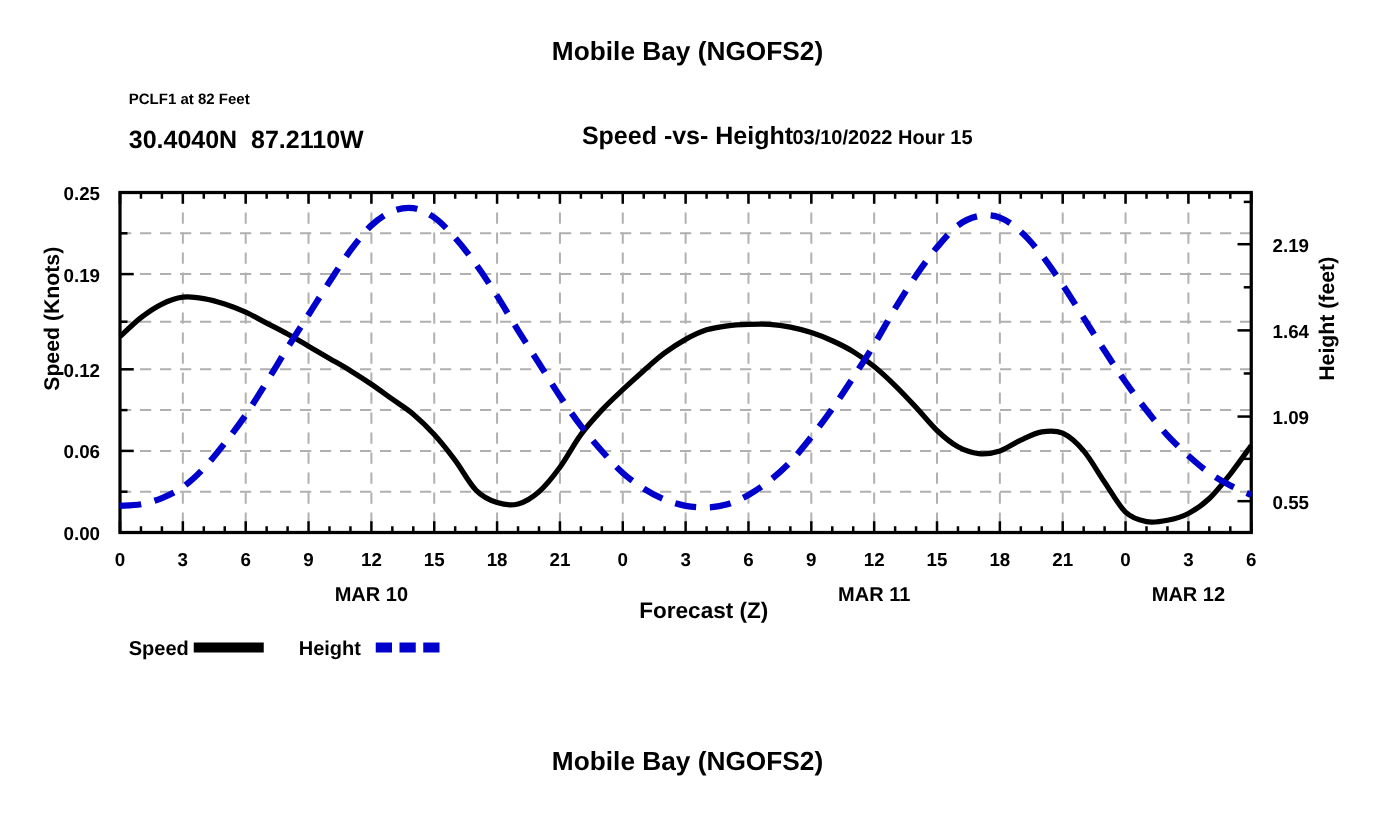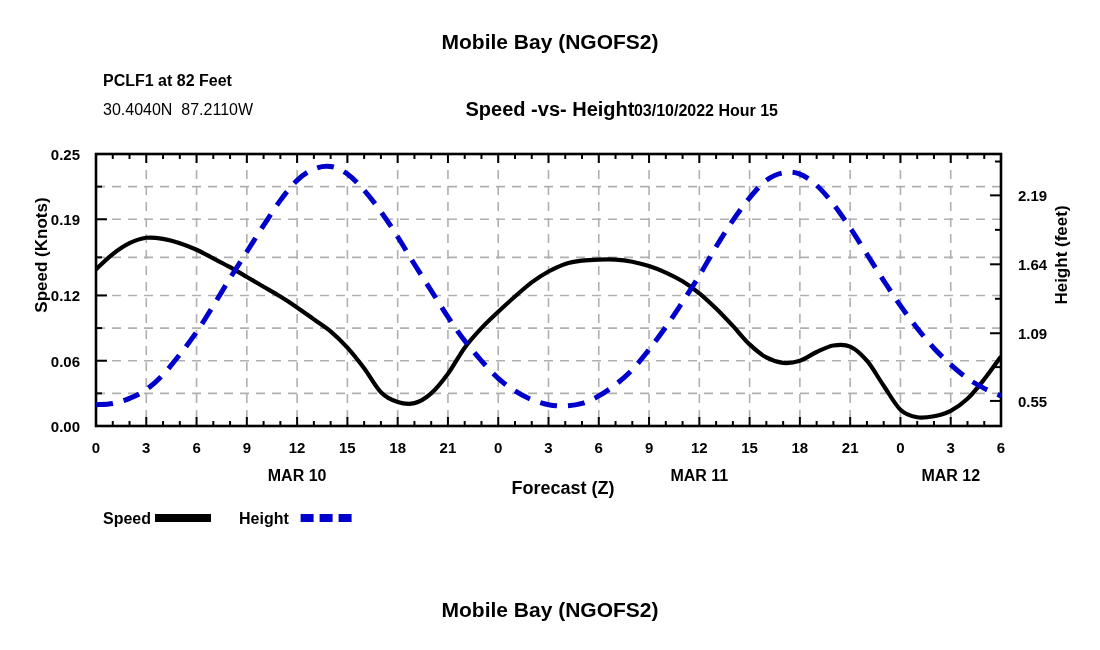--- a/index.html
+++ b/index.html
@@ -35,29 +35,29 @@
     width: 1100px;
     top: 598px;
     left: 0;
     text-align: center;
     font-size: 21px;
     font-weight: bold;
   }
   .hdr-left-1 {
     left: 103px;
     top: 72px;
-    font-size: 16px;
+    font-size: 12px;
     font-weight: bold;
     white-space: pre;
   }
   .hdr-left-2 {
     left: 103px;
     top: 101px;
-    font-size: 16px;
-    font-weight: normal;
+    font-size: 20px;
+    font-weight: bold;
     white-space: pre;
   }
   .hdr-center {
     left: 0;
     width: 1100px;
     top: 98px;
     text-align: center;
     font-size: 20px;
     font-weight: bold;
   }

